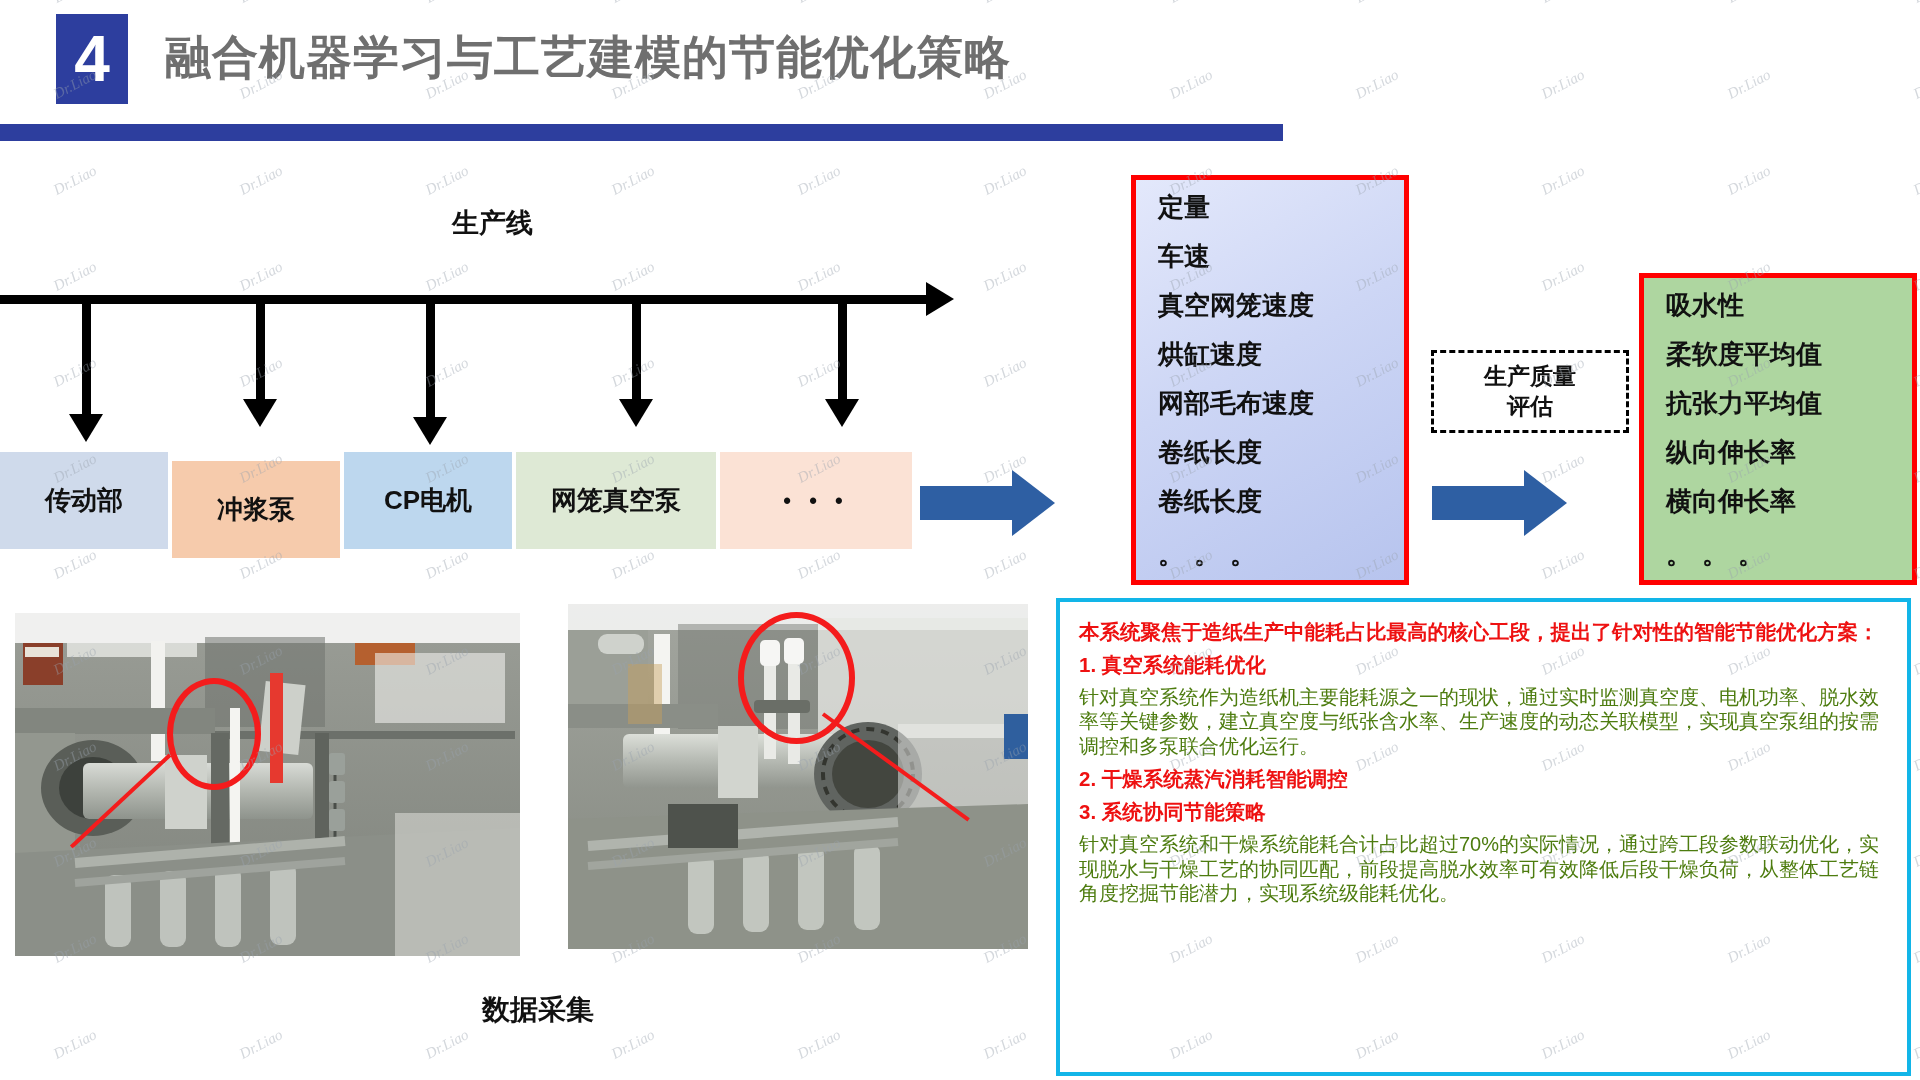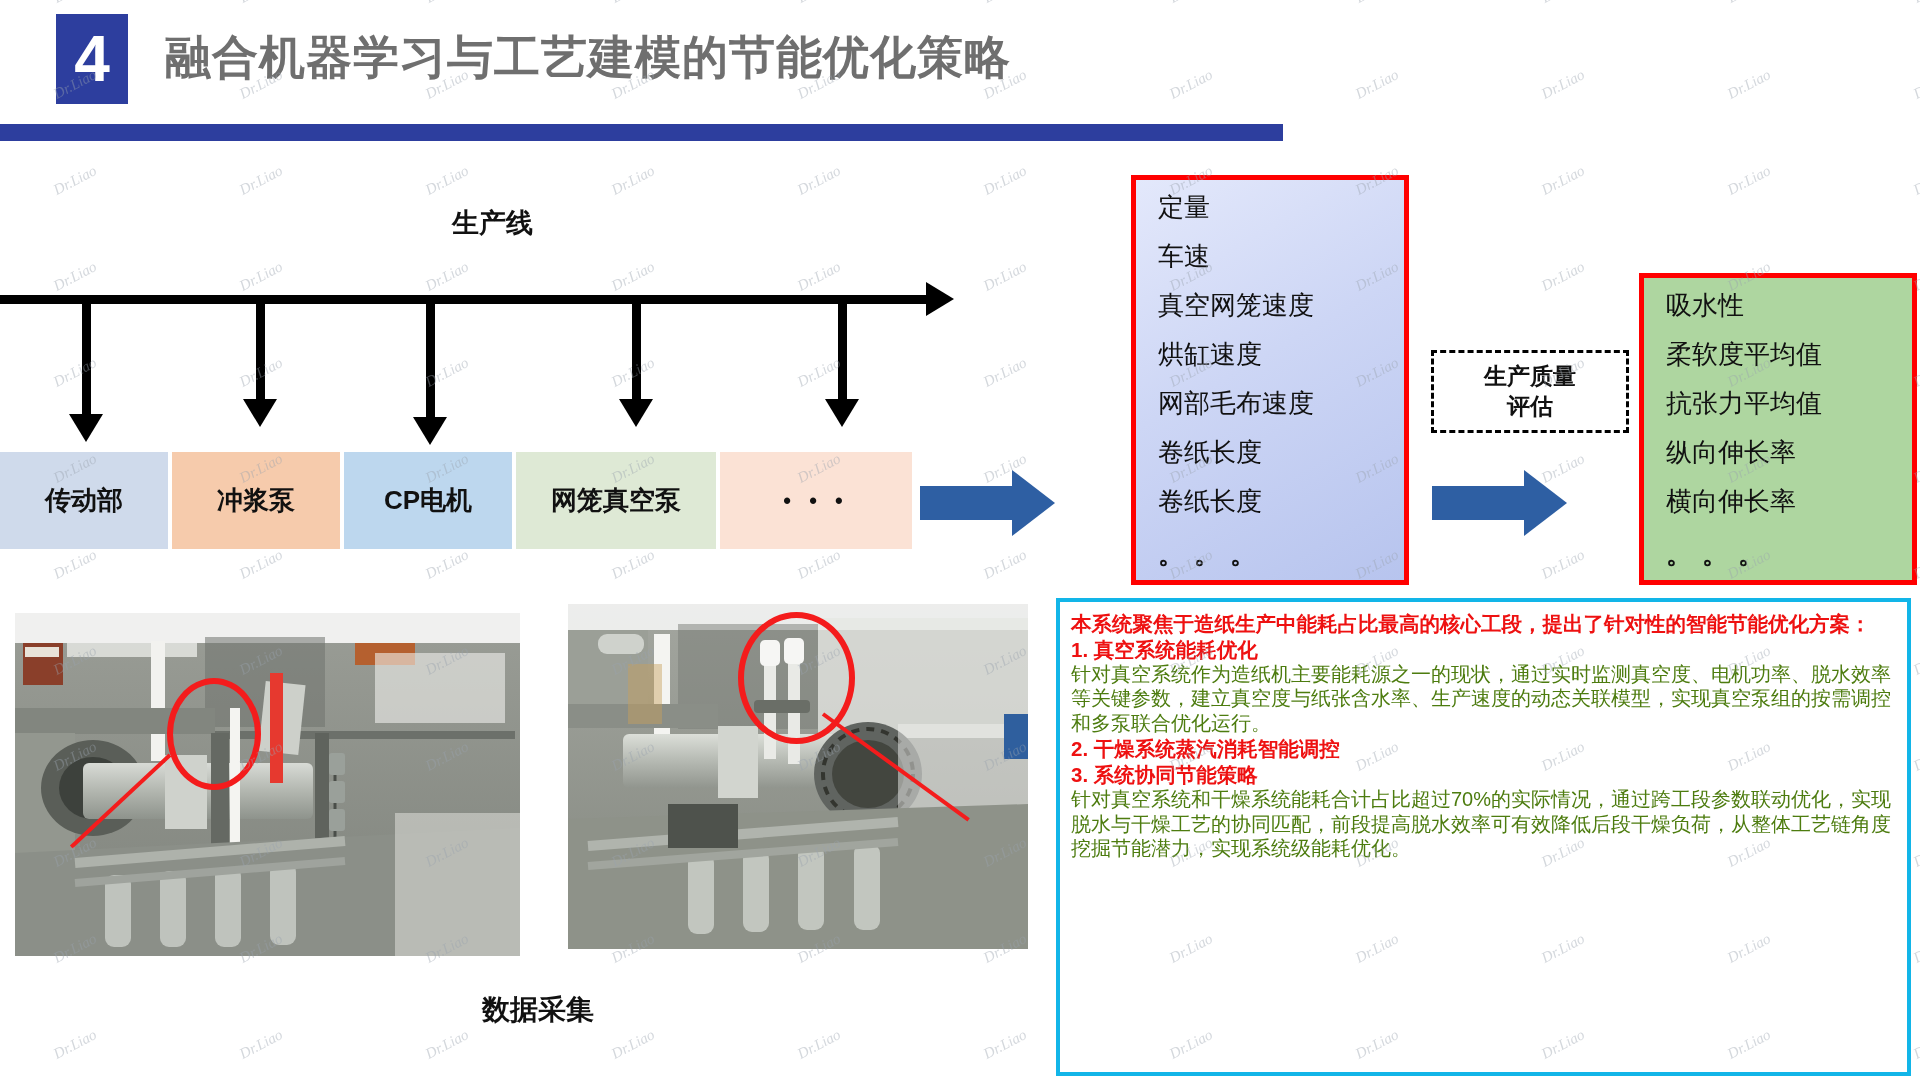--- a/index.html
+++ b/index.html
@@ -91,21 +91,21 @@
   
   .panel{
     position:absolute;border:5px solid #ff0000;
     padding:14px 0 10px 22px;box-sizing:border-box;
   }
   .panel.blue{
     background:linear-gradient(150deg,#e3e8fb 0%,#cdd6f5 45%,#b7c4ee 100%);
   }
   .panel.green{background:#aed6a0;}
   .panel .row{
-    font-size:26px;font-weight:normal;color:#111;
+    font-size:26px;font-weight:bold;color:#111;
     line-height:1.0;margin-bottom:23px;white-space:nowrap;
   }
   .panel .dots{
     font-size:26px;font-weight:bold;color:#111;letter-spacing:10px;
   }
 
   
   .photo{position:absolute;overflow:hidden;background:#8d8d86;}
   .photo .ring{
     position:absolute;border:6px solid #f41c1c;border-radius:50%;
@@ -114,21 +114,21 @@
   .cap{
     position:absolute;font-size:28px;font-weight:bold;color:#111;
   }
 
   
   .desc{
     position:absolute;left:1056px;top:598px;width:855px;height:478px;
     border:4px solid #12b5e8;background:#fff;box-sizing:border-box;
     padding:9px 11px 0 11px;
   }
-  .desc p{margin:0;}
+  .desc p{margin:8px;}
   .desc .red{
     color:#ee1111;font-weight:bold;font-size:20.5px;line-height:1.22;
   }
   .desc .blk{
     color:#4d7c0f;font-weight:normal;font-size:20px;line-height:1.22;
   }
   .desc .sec{margin-top:1px;}
 </style>
 </head>
 <body>
@@ -155,21 +155,21 @@
   <div class="drop" style="left:632px;height:100px;">
       <i class="head"></i>
     </div>
   <div class="drop" style="left:838px;height:100px;">
       <i class="head"></i>
     </div>
 
   <div class="pbox" style="left:0px;width:168px;background:#cfdaeb;">
     <span>传动部</span>
   </div>
-  <div class="pbox" style="left:172px;width:168px;background:#f6cbac;">
+  <div class="pbox" style="left:172px;width:168px;background:#f6cbac;margin-top:9px;">
     <span>冲浆泵</span>
   </div>
   <div class="pbox" style="left:516px;width:200px;background:#dee9d5;">
     <span>网笼真空泵</span>
   </div>
   <div class="pbox" style="left:344px;width:168px;background:#bdd7ee;">
     <span>CP电机</span>
   </div>
   <div class="pbox" style="left:720px;width:192px;background:#fbe2d5;font-size:22px;letter-spacing:6px;">
     <span>• • •</span>

